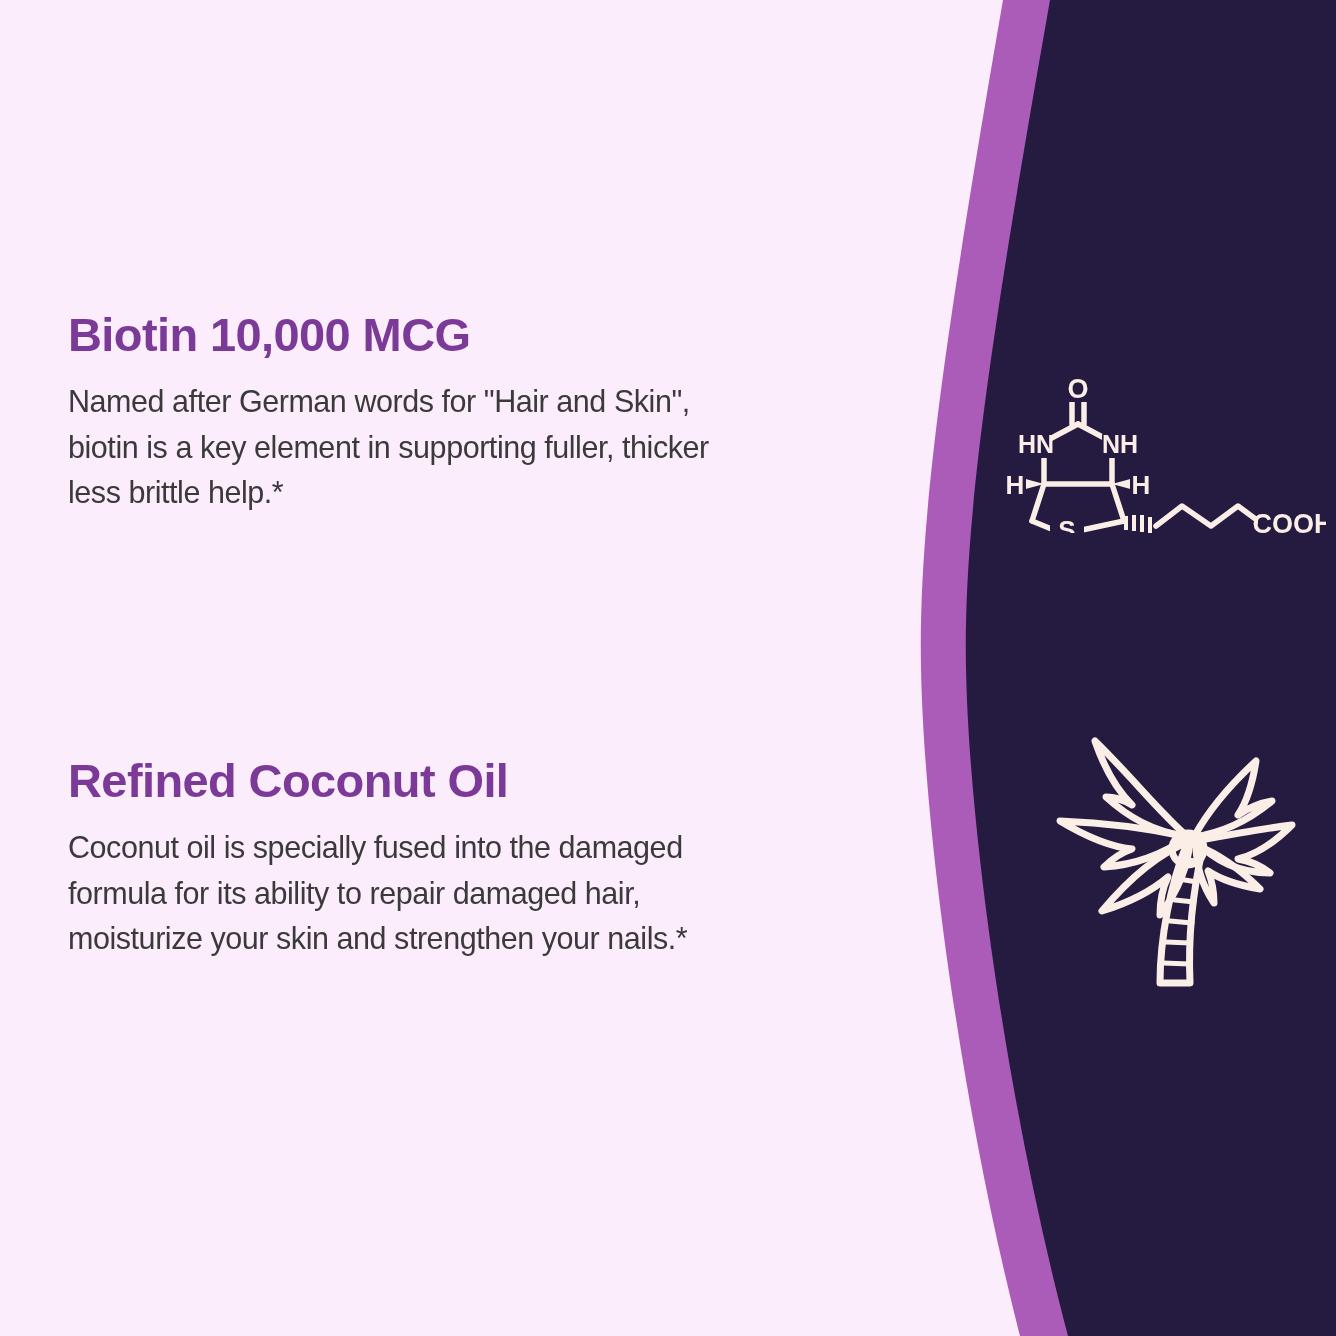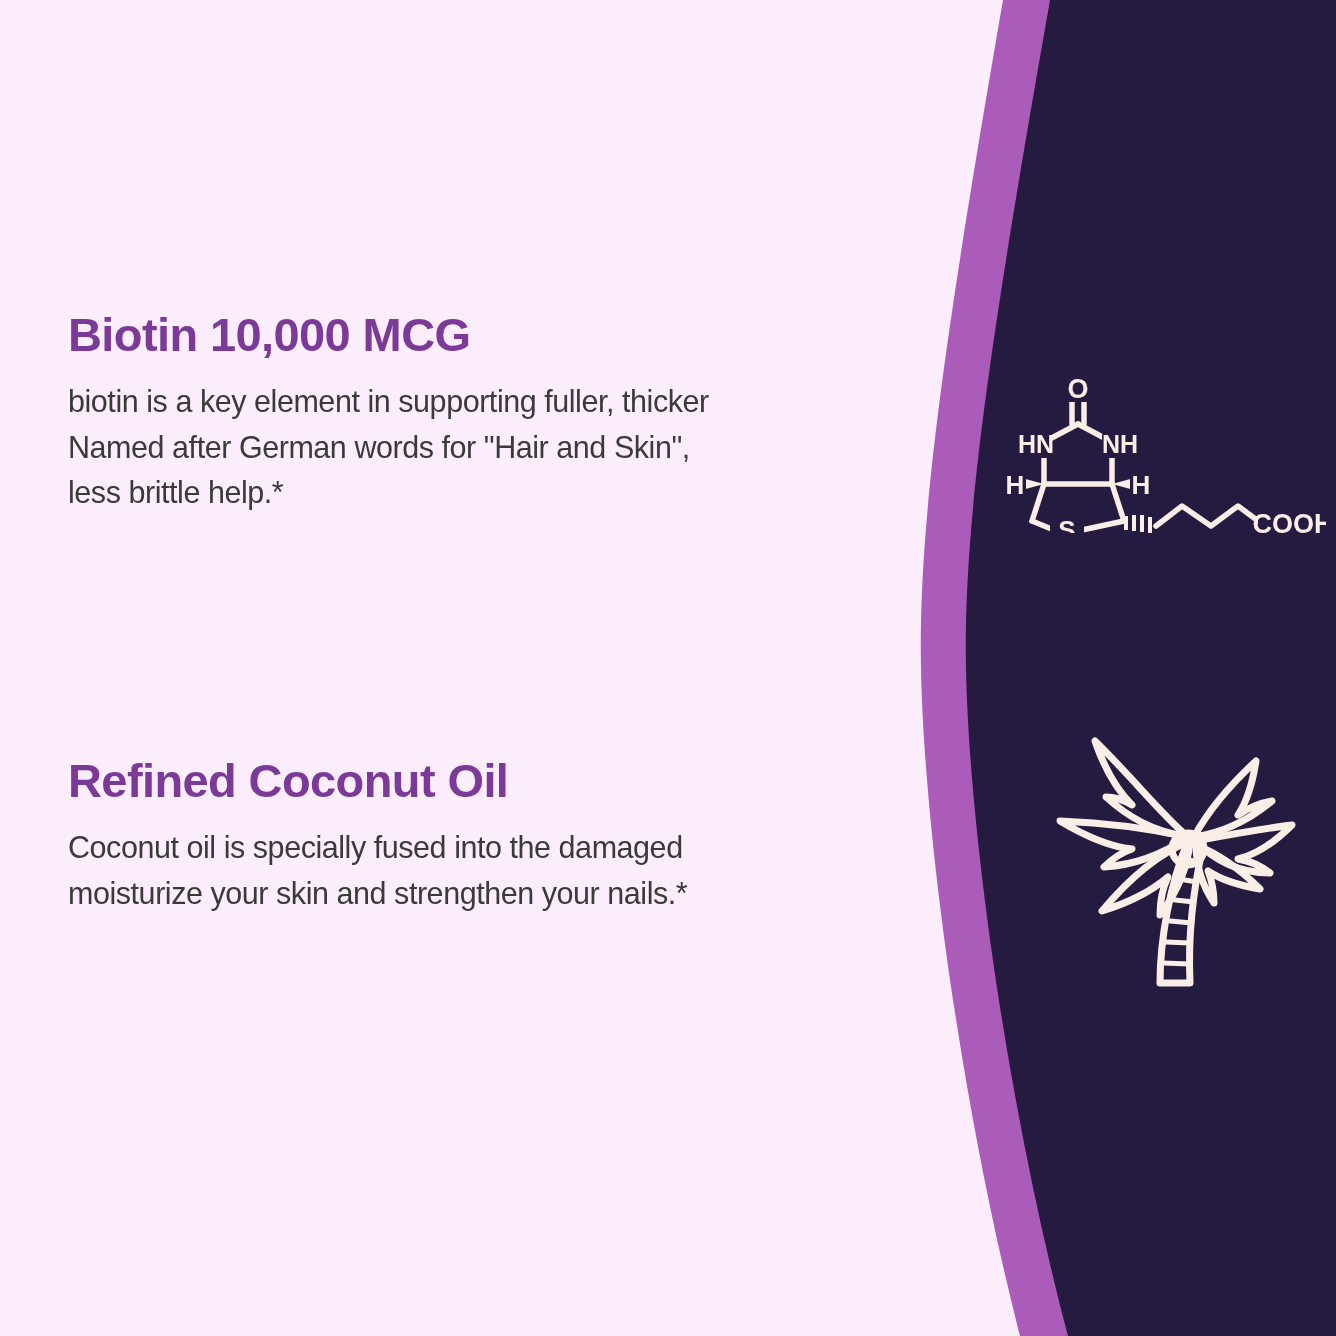--- a/index.html
+++ b/index.html
@@ -97,30 +97,31 @@
     <path d="M 1003 0 C 946 330, 918 520, 921 668 C 924 830, 962 1110, 1020 1336 L 1336 1336 L 1336 0 Z" fill="#ab5cb8"></path>
 
     <path d="M 1050 0 C 992 330, 963 520, 966 668 C 969 830, 1008 1110, 1068 1336 L 1336 1336 L 1336 0 Z" fill="#251a40"></path>
   </svg>
 
   <div class="content">
 
     <section class="block block-biotin">
       <h2 class="section-title">Biotin 10,000 MCG</h2>
       <p class="section-body">
+        <span class="ln">Named after German words for "Hair and Skin",</span>
         <span class="ln">biotin is a key element in supporting fuller, thicker</span>
-        <span class="ln">Named after German words for "Hair and Skin",</span>
         <span class="ln">less brittle help.*</span>
       </p>
     </section>
 
     <section class="block block-coconut">
       <h2 class="section-title">Refined Coconut Oil</h2>
       <p class="section-body">
         <span class="ln">Coconut oil is specially fused into the damaged</span>
+        <span class="ln">formula for its ability to repair damaged hair,</span>
         <span class="ln">moisturize your skin and strengthen your nails.*</span>
       </p>
     </section>
   </div>
 
   <div class="icon-holder icon-molecule">
     <svg viewBox="0 0 320 175">
       <g fill="none" stroke="#faeee6" stroke-width="5.5" stroke-linecap="round" stroke-linejoin="round">
 
         <line x1="66" y1="42" x2="66" y2="66"></line>

